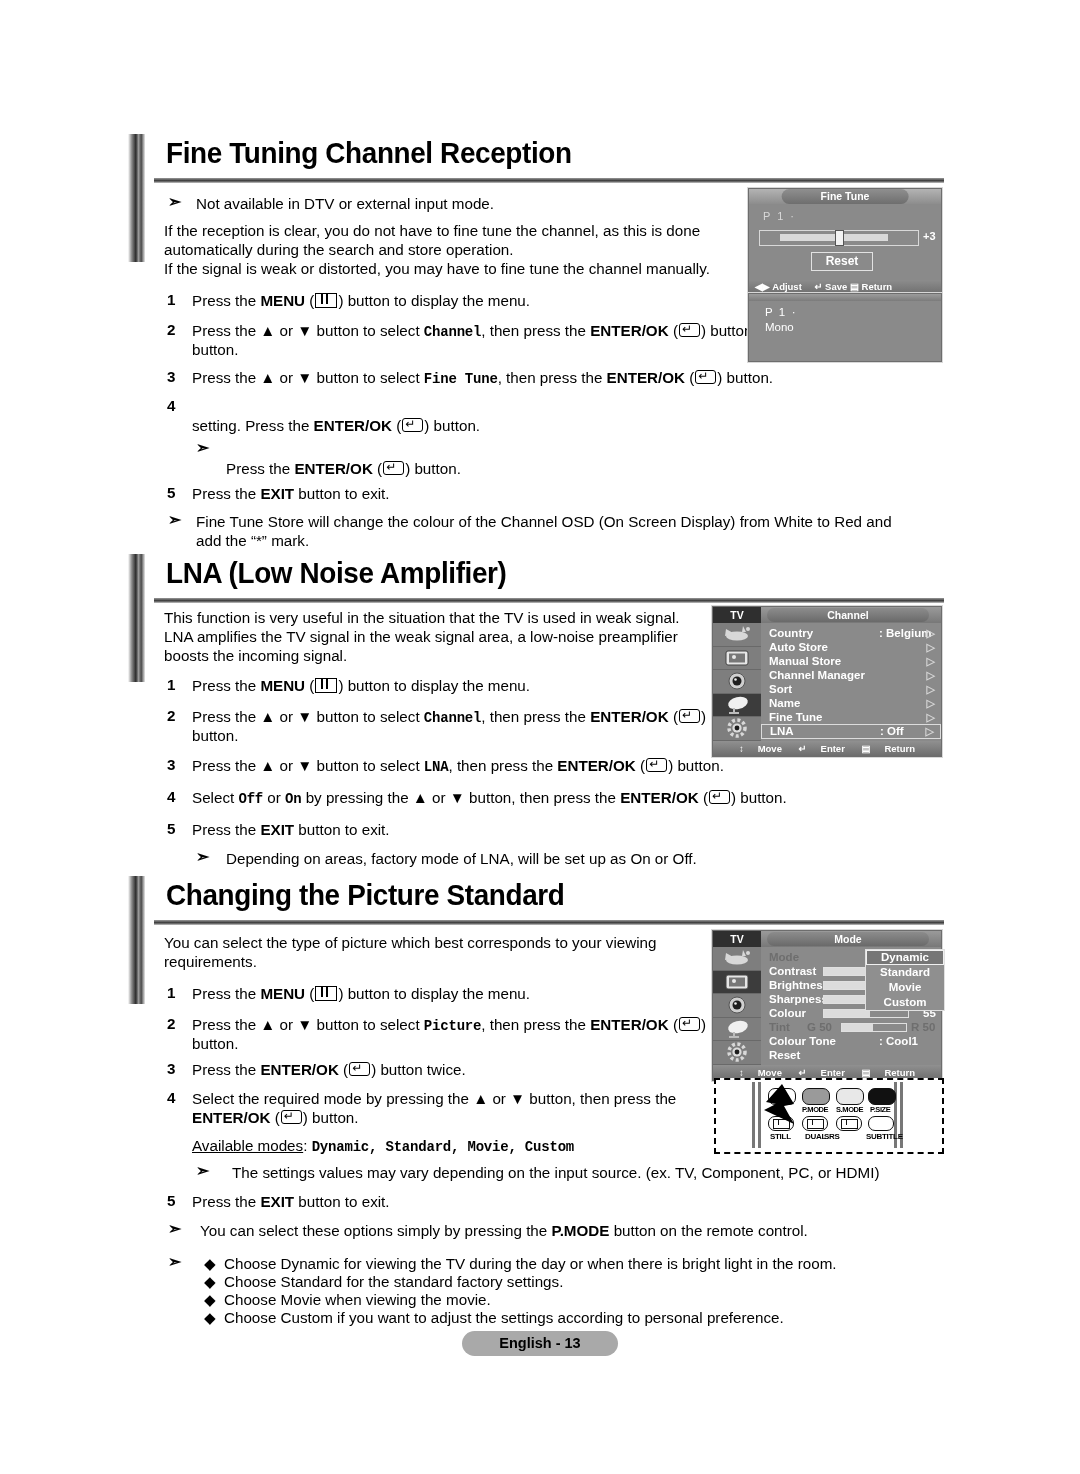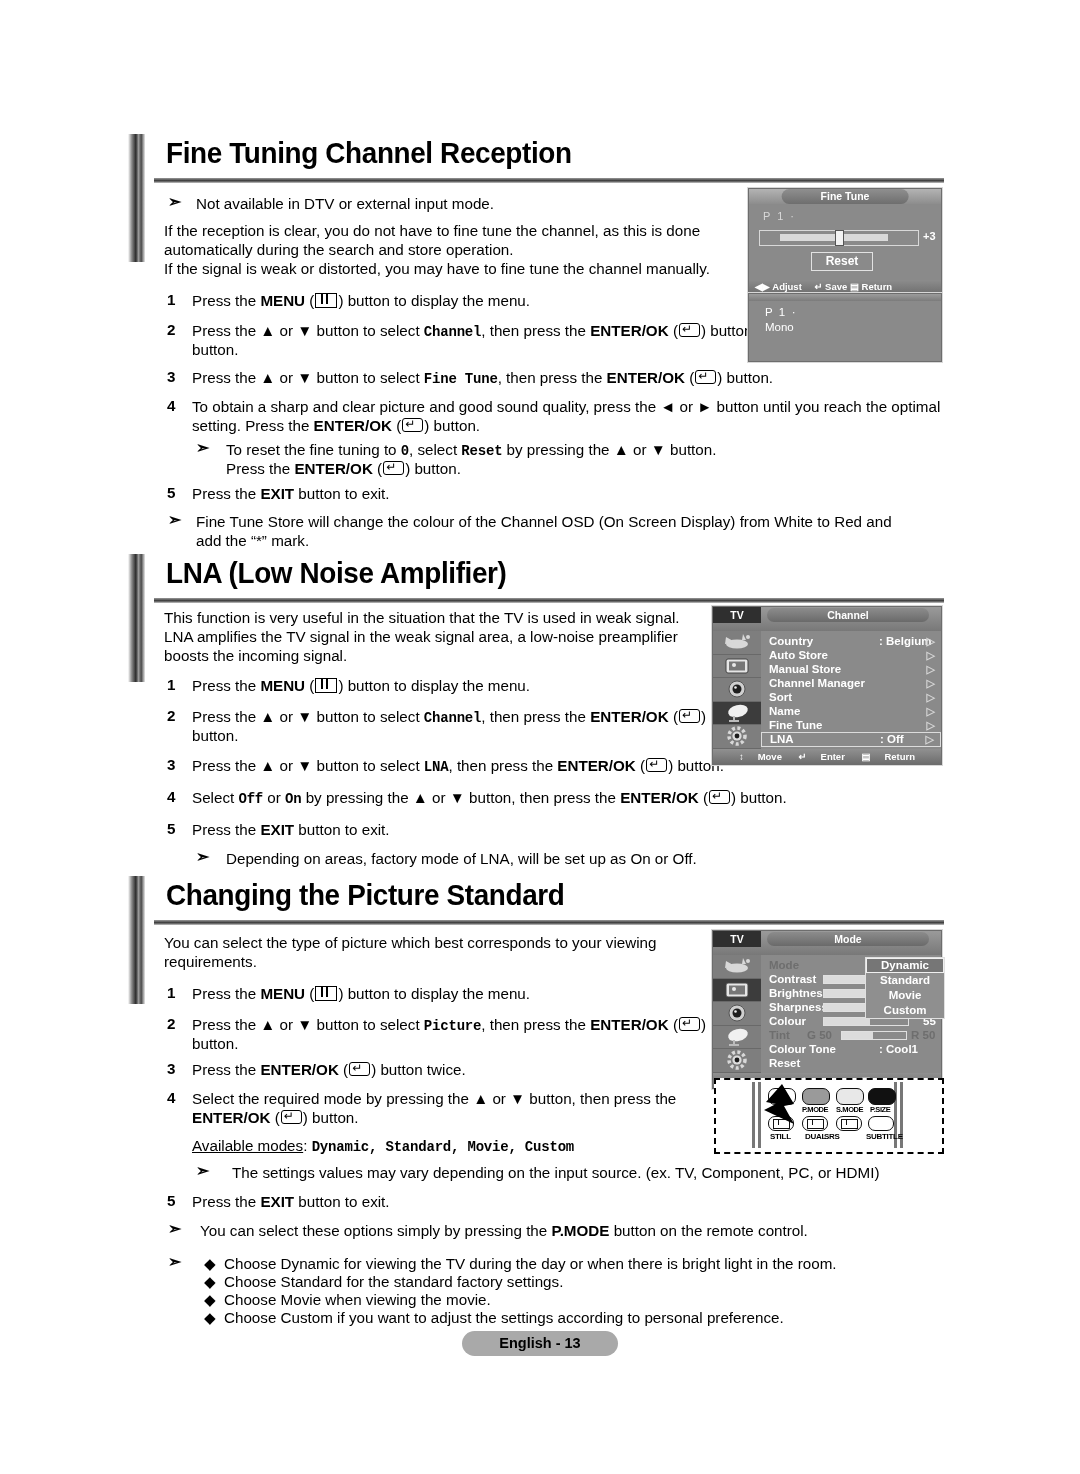--- a/index.html
+++ b/index.html
@@ -94,21 +94,21 @@
   
   #monopanel{left:748px;top:293px;width:192px;}
   #monopanel .mp-top{height:7px;background:linear-gradient(to bottom,#9c9c9c,#7b7b7b);}
   #monopanel .mp-body{background:#8a8a8a;height:60px;position:relative;}
   .mp-l1{position:absolute;left:16px;top:5px;color:#fff;font-size:11.5px;letter-spacing:1.6px;}
   .mp-l2{position:absolute;left:16px;top:20px;color:#fff;font-size:11.5px;}
 
   
   .menu{width:228px;}
   .menu-top{
-    height:24px;background:linear-gradient(to bottom,#9a9a9a,#787878);
+    height:16px;background:linear-gradient(to bottom,#9a9a9a,#787878);
     position:relative;
   }
   .menu-tv{
     position:absolute;left:0;top:0;width:48px;height:16px;background:#2f2f2f;
     color:#fff;font-size:10.5px;font-weight:bold;text-align:center;line-height:16px;
   }
   .menu-pill{
     position:absolute;left:54px;top:1px;width:162px;height:14px;border-radius:7px;
     background:linear-gradient(to bottom,#8c8c8c,#6a6a6a);
     color:#fff;font-size:10.5px;font-weight:bold;text-align:center;line-height:14px;
@@ -198,25 +198,23 @@
   <div class="para" style="left:192px;top:291px;"><span>Press the </span><span class="b">MENU</span><span> (</span><span class="menukey"></span><span>) button to display the menu.</span></div>
 
   <div class="num" style="left:167px;top:321px;">2</div>
   <div class="para" style="left:192px;top:321px;"><span>Press the ▲ or ▼ button to select </span><span class="mono">Channel</span><span>, then press the </span><span class="b">ENTER/OK</span> (<span class="keyarr"></span><span>) button.</span></div>
   <div class="para" style="left:192px;top:340px;">button.</div>
 
   <div class="num" style="left:167px;top:368px;">3</div>
   <div class="para" style="left:192px;top:368px;"><span>Press the ▲ or ▼ button to select </span><span class="mono">Fine Tune</span><span>, then press the </span><span class="b">ENTER/OK</span> (<span class="keyarr"></span><span>) button.</span></div>
 
   <div class="num" style="left:167px;top:397px;">4</div>
-  <div class="para" style="left:192px;top:397px;">To obtain a sharp and clear picture and good sound quality, press the ◄ or ► button until you reach the optimal</div>
   <div class="para" style="left:192px;top:416px;"><span>setting. Press the </span><span class="b">ENTER/OK</span> (<span class="keyarr"></span><span>) button.</span></div>
 
   <div class="arrowmark" style="left:196px;top:440px;">➣</div>
-  <div class="para" style="left:226px;top:440px;"><span>To reset the fine tuning to </span><span class="mono">0</span><span>, select </span><span class="mono">Reset</span><span> by pressing the ▲ or ▼ button.</span></div>
   <div class="para" style="left:226px;top:459px;"><span>Press the </span><span class="b">ENTER/OK</span> (<span class="keyarr"></span><span>) button.</span></div>
 
   <div class="num" style="left:167px;top:484px;">5</div>
   <div class="para" style="left:192px;top:484px;"><span>Press the </span><span class="b">EXIT</span><span> button to exit.</span></div>
 
   <div class="arrowmark" style="left:168px;top:512px;">➣</div>
   <div class="para" style="left:196px;top:512px;">Fine Tune Store will change the colour of the Channel OSD (On Screen Display) from White to Red and</div>
   <div class="para" style="left:196px;top:531px;">add the “*” mark.</div>
 
   <div class="osd osd-shell" id="finetune">

